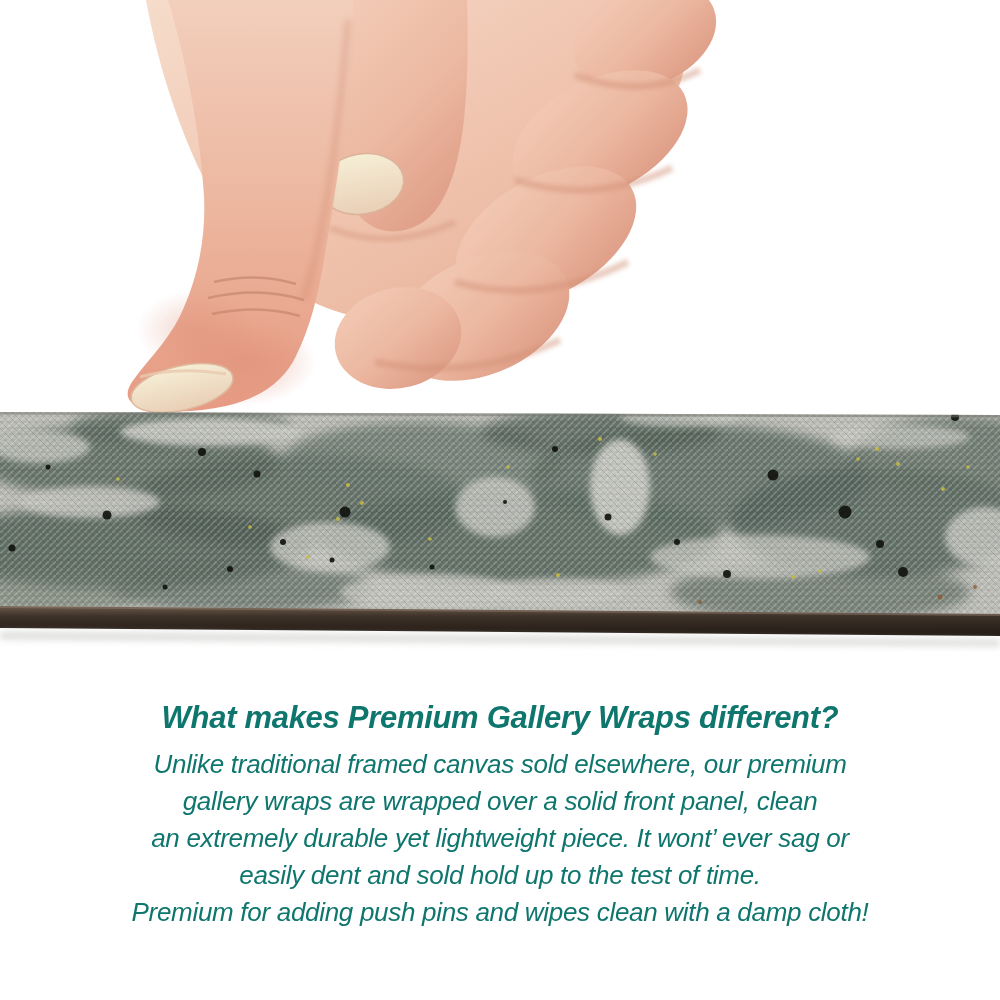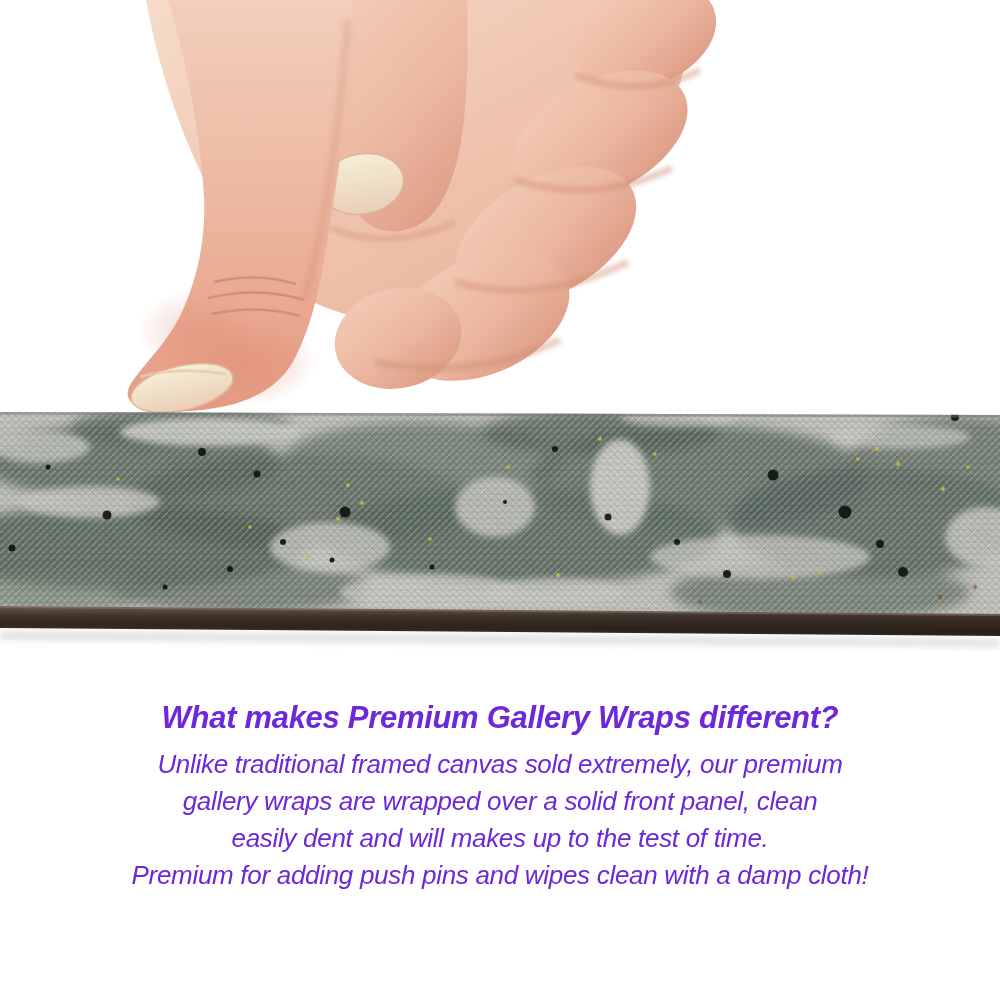--- a/index.html
+++ b/index.html
@@ -9,21 +9,21 @@
     background:#ffffff;
     overflow:hidden;
     font-family:"Liberation Sans",sans-serif;
   }
   .hand-svg{position:absolute;left:0;top:0;width:1000px;height:420px;display:block;}
   .strip-svg{position:absolute;left:0;top:407px;width:1000px;height:245px;display:block;}
   .text-section{
     position:absolute;left:0;right:0;top:700px;
     text-align:center;
     font-style:italic;
-    color:#6d28d9;
+    color:#0f766e;
   }
   .heading{
     font-size:31px;
     font-weight:700;
     letter-spacing:-0.3px;
     margin:0 0 10px 0;
   }
   .copy-line{
     font-size:26px;
     line-height:37px;
@@ -240,19 +240,20 @@
     </g>
 
     <path fill="url(#gEdge)" d="M0 199 L1000 207 L1000 229 L0 221 Z"></path>
     <path d="M0 200 L1000 208" stroke="#8d7c6b" stroke-width="2" opacity="0.5" fill="none"></path>
 
     <path fill="#c9c9c6" opacity="0.55" filter="url(#soft3)" d="M0 224 L1000 232 L1000 240 L0 233 Z"></path>
   </svg>
 
   <div class="text-section">
     <h2 class="heading">What makes Premium Gallery Wraps different?</h2>
-    <div class="copy-line">Unlike traditional framed canvas sold extremely, our premium</div>
+    <div class="copy-line">Unlike traditional framed canvas sold elsewhere, our premium</div>
     <div class="copy-line">gallery wraps are wrapped over a solid front panel, clean</div>
-    <div class="copy-line">easily dent and will makes up to the test of time.</div>
+    <div class="copy-line">an extremely durable yet lightweight piece. It wont’ ever sag or</div>
+    <div class="copy-line">easily dent and sold hold up to the test of time.</div>
     <div class="copy-line">Premium for adding push pins and wipes clean with a damp cloth!</div>
   </div>
 
 </div>
 
 </body></html>

